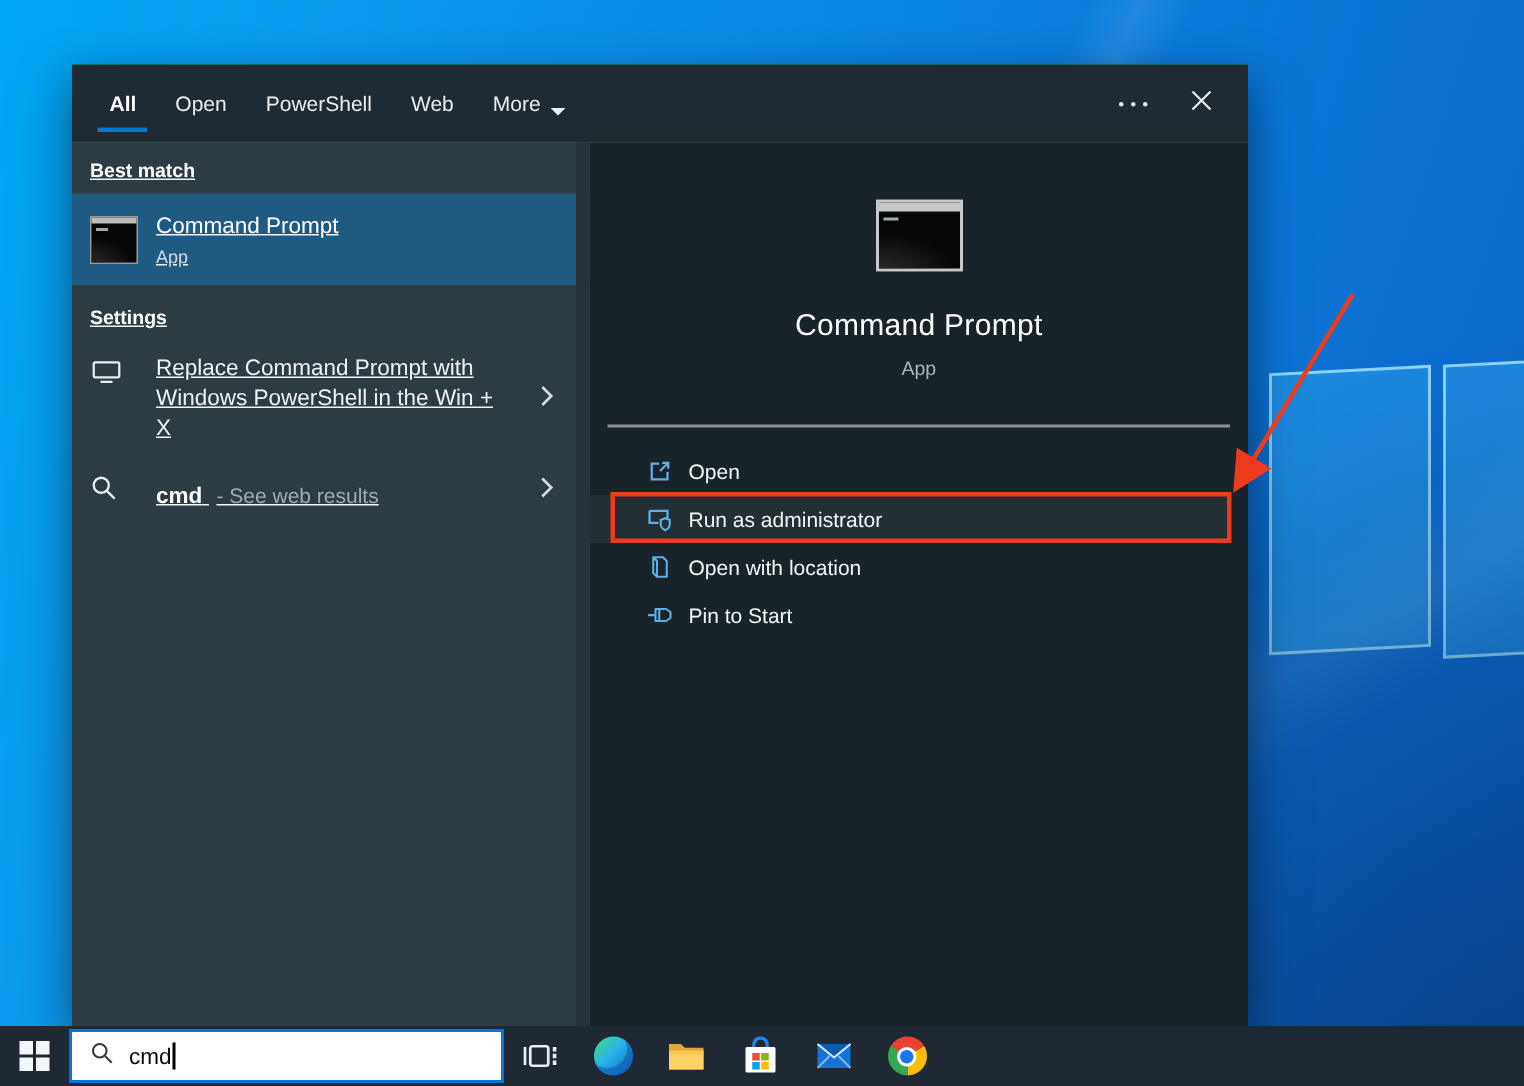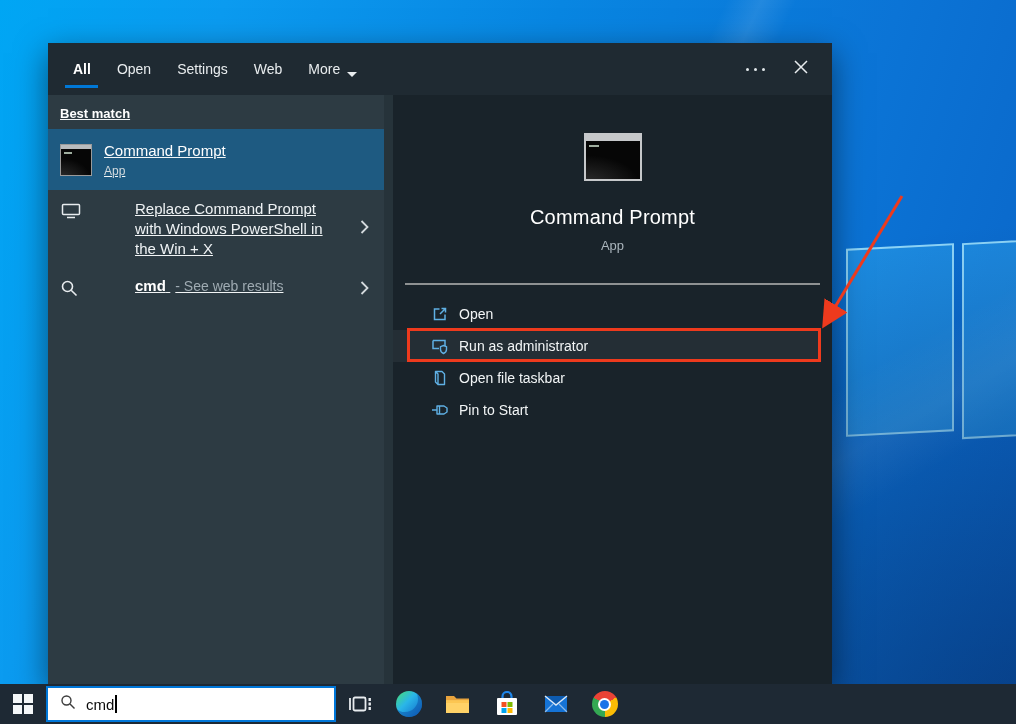--- a/index.html
+++ b/index.html
@@ -41,21 +41,21 @@
 
   
   .results-col { position:relative; width:345px; background:#2d3b43;text-decoration:underline; }
   .results-col::after { content:""; position:absolute; top:0; bottom:0; right:0; width:9px; background:#26333a; }
   .section-label { font-size:13px; font-weight:bold; color:#ffffff; padding:11px 12px 8px 12px; }
   .best-match-row { height:61px; background:#1e5a81; display:flex; align-items:center; padding-left:12px; }
   .bm-text { margin-left:12px; }
   .bm-title { font-size:15px; color:#ffffff; }
   .bm-sub { font-size:12px; color:#d3dade; margin-top:5px; }
 
-  .result-item { display:flex; align-items:flex-start; padding:9px 12px 9px 12px;gap:31px; }
+  .result-item { display:flex; align-items:flex-start; padding:9px 12px 9px 12px; }
   .result-item .icon-cell { width:44px; padding-top:2px; flex:none; }
   .item-text { font-size:15px; line-height:20px; color:#eef2f4; width:238px; }
   .item-chevron { margin-left:auto; margin-right:12px; align-self:center; }
   .web-query { font-weight:bold; color:#ffffff; font-size:15px; }
   .web-suffix { color:#9fabb2; font-size:14px; margin-left:5px; }
 
   
   .cmd-icon { position:relative; background:#060606; border:1px solid #9a9a9a; }
   .cmd-icon-sm { width:32px; height:32px; flex:none; }
   .cmd-icon .titlebar { position:absolute; top:0; left:0; right:0; height:4px; background:#b9bcbe; }
@@ -116,21 +116,21 @@
   <div class="wall-pane pane-a"></div>
   <div class="wall-pane pane-b"></div>
   <div class="vignette"></div>
 </div>
 
 <div class="search-panel">
 
   <div class="panel-header">
     <div class="tab selected">All</div>
     <div class="tab">Open</div>
-    <div class="tab">Settings</div>
+    <div class="tab">PowerShell</div>
     <div class="tab">Web</div>
     <div class="tab tab-more">
       <span>More</span>
       <span class="dd-arrow"></span>
     </div>
     <div class="header-controls">
       <span class="ellipsis-icon">
           <i></i>
           <i></i>
           <i></i>
@@ -154,38 +154,39 @@
           <div class="titlebar"></div>
             <div class="gloss"></div>
             <div class="prompt-mark"></div>
         </div>
         <div class="bm-text">
           <div class="bm-title">Command Prompt</div>
           <div class="bm-sub">App</div>
         </div>
       </div>
 
+      <div class="section-label" style="padding-top:14px;">Settings</div>
 
       <div class="result-item">
         <span class="icon-cell">
           <svg width="22" height="19" viewBox="0 0 22 19">
             <rect x="2.5" y="3.5" width="17" height="10" rx="1" fill="none" stroke="#e8ecef" stroke-width="1.5"></rect>
             <path d="M7 16.5 H15" stroke="#e8ecef" stroke-width="1.5"></path>
           </svg>
         </span>
         <span class="item-text">Replace Command Prompt with Windows PowerShell in the Win + X</span>
         <span class="item-chevron">
           <svg width="9" height="14" viewBox="0 0 9 14">
               <path d="M1.5 1 L7.5 7 L1.5 13" fill="none" stroke="#d4dadd" stroke-width="1.8"></path>
             </svg>
         </span>
       </div>
 
 
-      <div class="result-item" style="align-items:flex-start;">
+      <div class="result-item" style="align-items:flex-end;">
         <span class="icon-cell">
           <svg width="19" height="19" viewBox="0 0 19 19">
             <circle cx="7.5" cy="7.5" r="5" fill="none" stroke="#e8ecef" stroke-width="1.6"></circle>
             <path d="M11.2 11.2 L16.5 16.5" stroke="#e8ecef" stroke-width="1.6"></path>
           </svg>
         </span>
         <span>
           <span class="web-query">cmd</span>
           <span class="web-suffix">- See web results</span>
         </span>
@@ -231,21 +232,21 @@
           </span>
           <span class="action-label">Run as administrator</span>
         </div>
 
         <div class="action-row">
           <span class="action-icon">
             <svg width="18" height="18" viewBox="0 0 18 18">
               <path d="M4.5 2.5 H11 L13.5 5 V15.5 H7 L4.5 13 Z M4.5 2.5 L7 5 V15.5" fill="none" stroke="#5fb0e4" stroke-width="1.4" stroke-linejoin="round"></path>
             </svg>
           </span>
-          <span class="action-label">Open file taskbar</span>
+          <span class="action-label">Open with location</span>
         </div>
 
         <div class="action-row">
           <span class="action-icon">
             <svg width="19" height="16" viewBox="0 0 19 16">
               <path d="M1 8 H6" stroke="#5fb0e4" stroke-width="1.5"></path>
               <path d="M6 4 H13 L16 6 V10 L13 12 H6 Z" fill="none" stroke="#5fb0e4" stroke-width="1.4" stroke-linejoin="round"></path>
               <path d="M8.5 4 V12" stroke="#5fb0e4" stroke-width="1.4"></path>
             </svg>
           </span>

